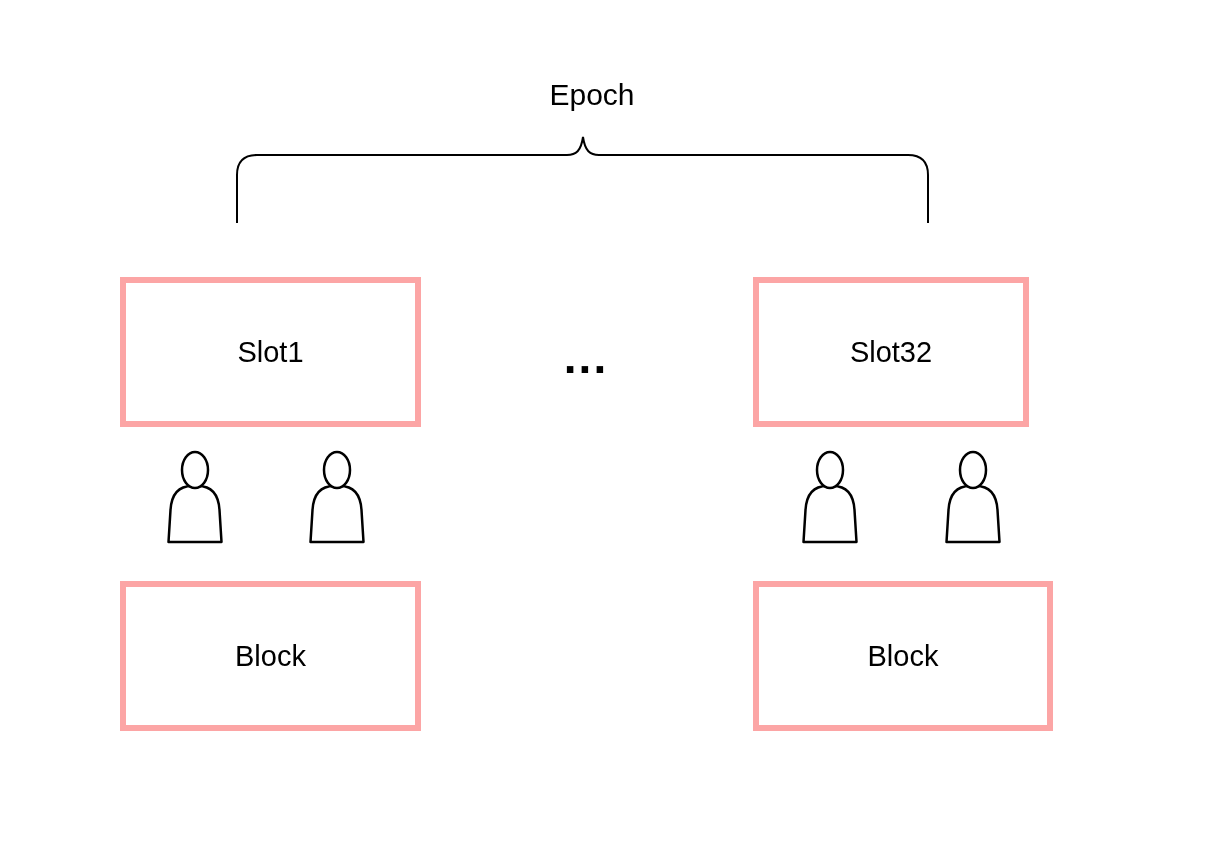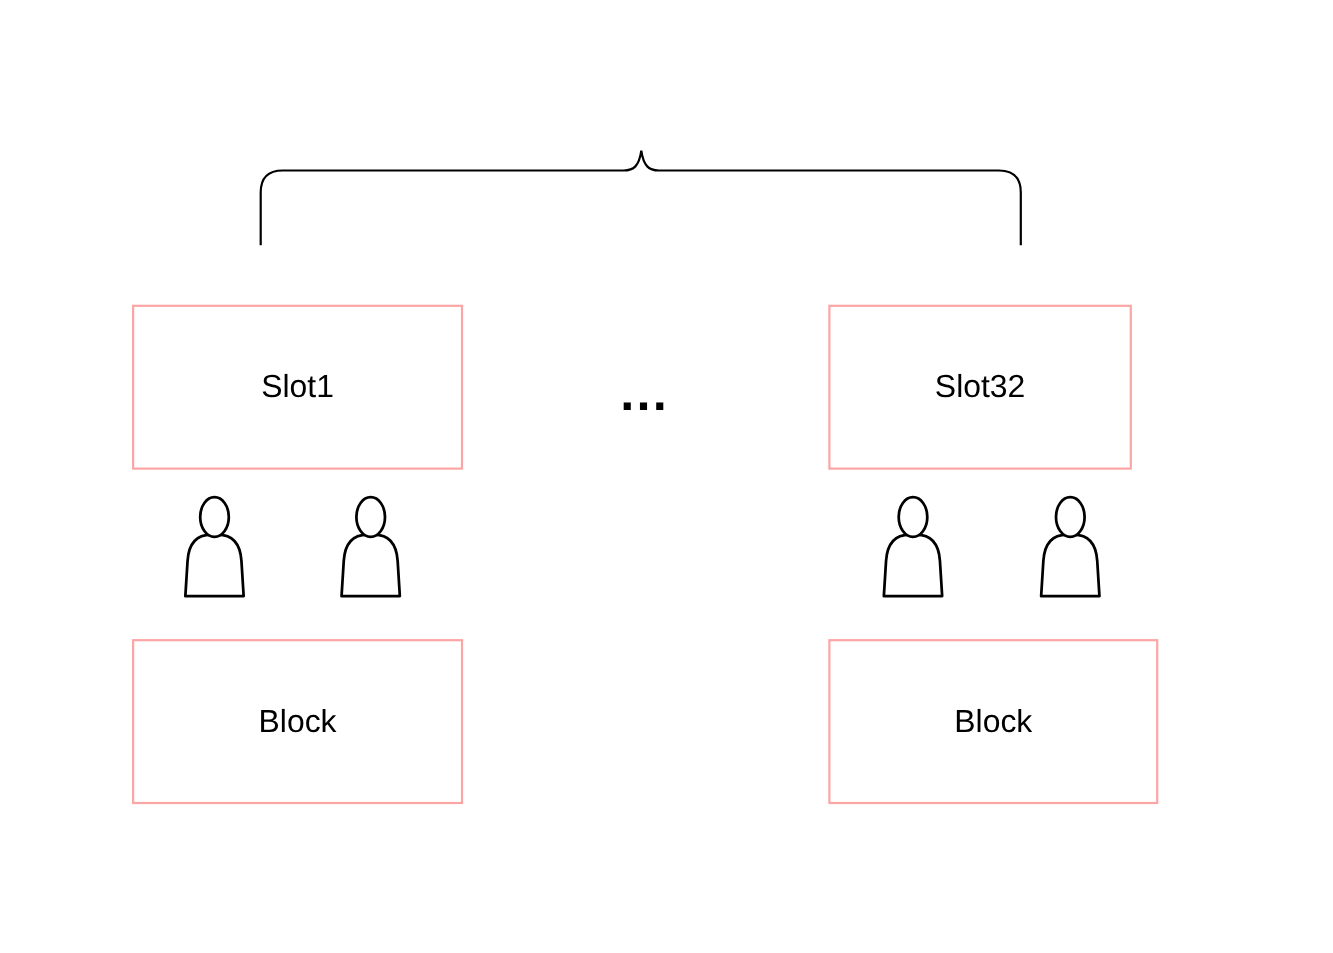--- a/index.html
+++ b/index.html
@@ -27,21 +27,21 @@
     color: #000000;
   }
   .brace-svg {
     left: 232px;
     top: 128px;
     width: 706px;
     height: 100px;
   }
   .box {
     box-sizing: border-box;
-    border: 2px solid #fca5a5;
+    border: 6px solid #fca5a5;
     background: #ffffff;
     display: flex;
     align-items: center;
     justify-content: center;
     font-size: 29px;
     color: #000000;
   }
   .slot-box-left  { left: 120px; top: 277px; width: 301px; height: 150px; }
   .slot-box-right { left: 753px; top: 277px; width: 276px; height: 150px; }
   .block-box-left  { left: 120px; top: 581px; width: 301px; height: 150px; }
@@ -64,20 +64,21 @@
   .person-1 { left: 166px; top: 450px; }
   .person-2 { left: 308px; top: 450px; }
   .person-3 { left: 801px; top: 450px; }
   .person-4 { left: 944px; top: 450px; }
 </style>
 </head>
 <body>
 
 <div class="canvas">
 
+  <div class="abs epoch-label">Epoch</div>
 
   <svg class="abs brace-svg" viewBox="0 0 706 100">
     <path d="M 5 95 L 5 47 Q 5 27 25 27 L 335 27 C 344 27 349 23 351 9 C 353 23 358 27 367 27 L 676 27 Q 696 27 696 47 L 696 95" fill="none" stroke="#000000" stroke-width="2"></path>
   </svg>
 
   <div class="abs box slot-box-left">
     <span>Slot1</span>
   </div>
 
   <div class="abs ellipsis-label">...</div>

